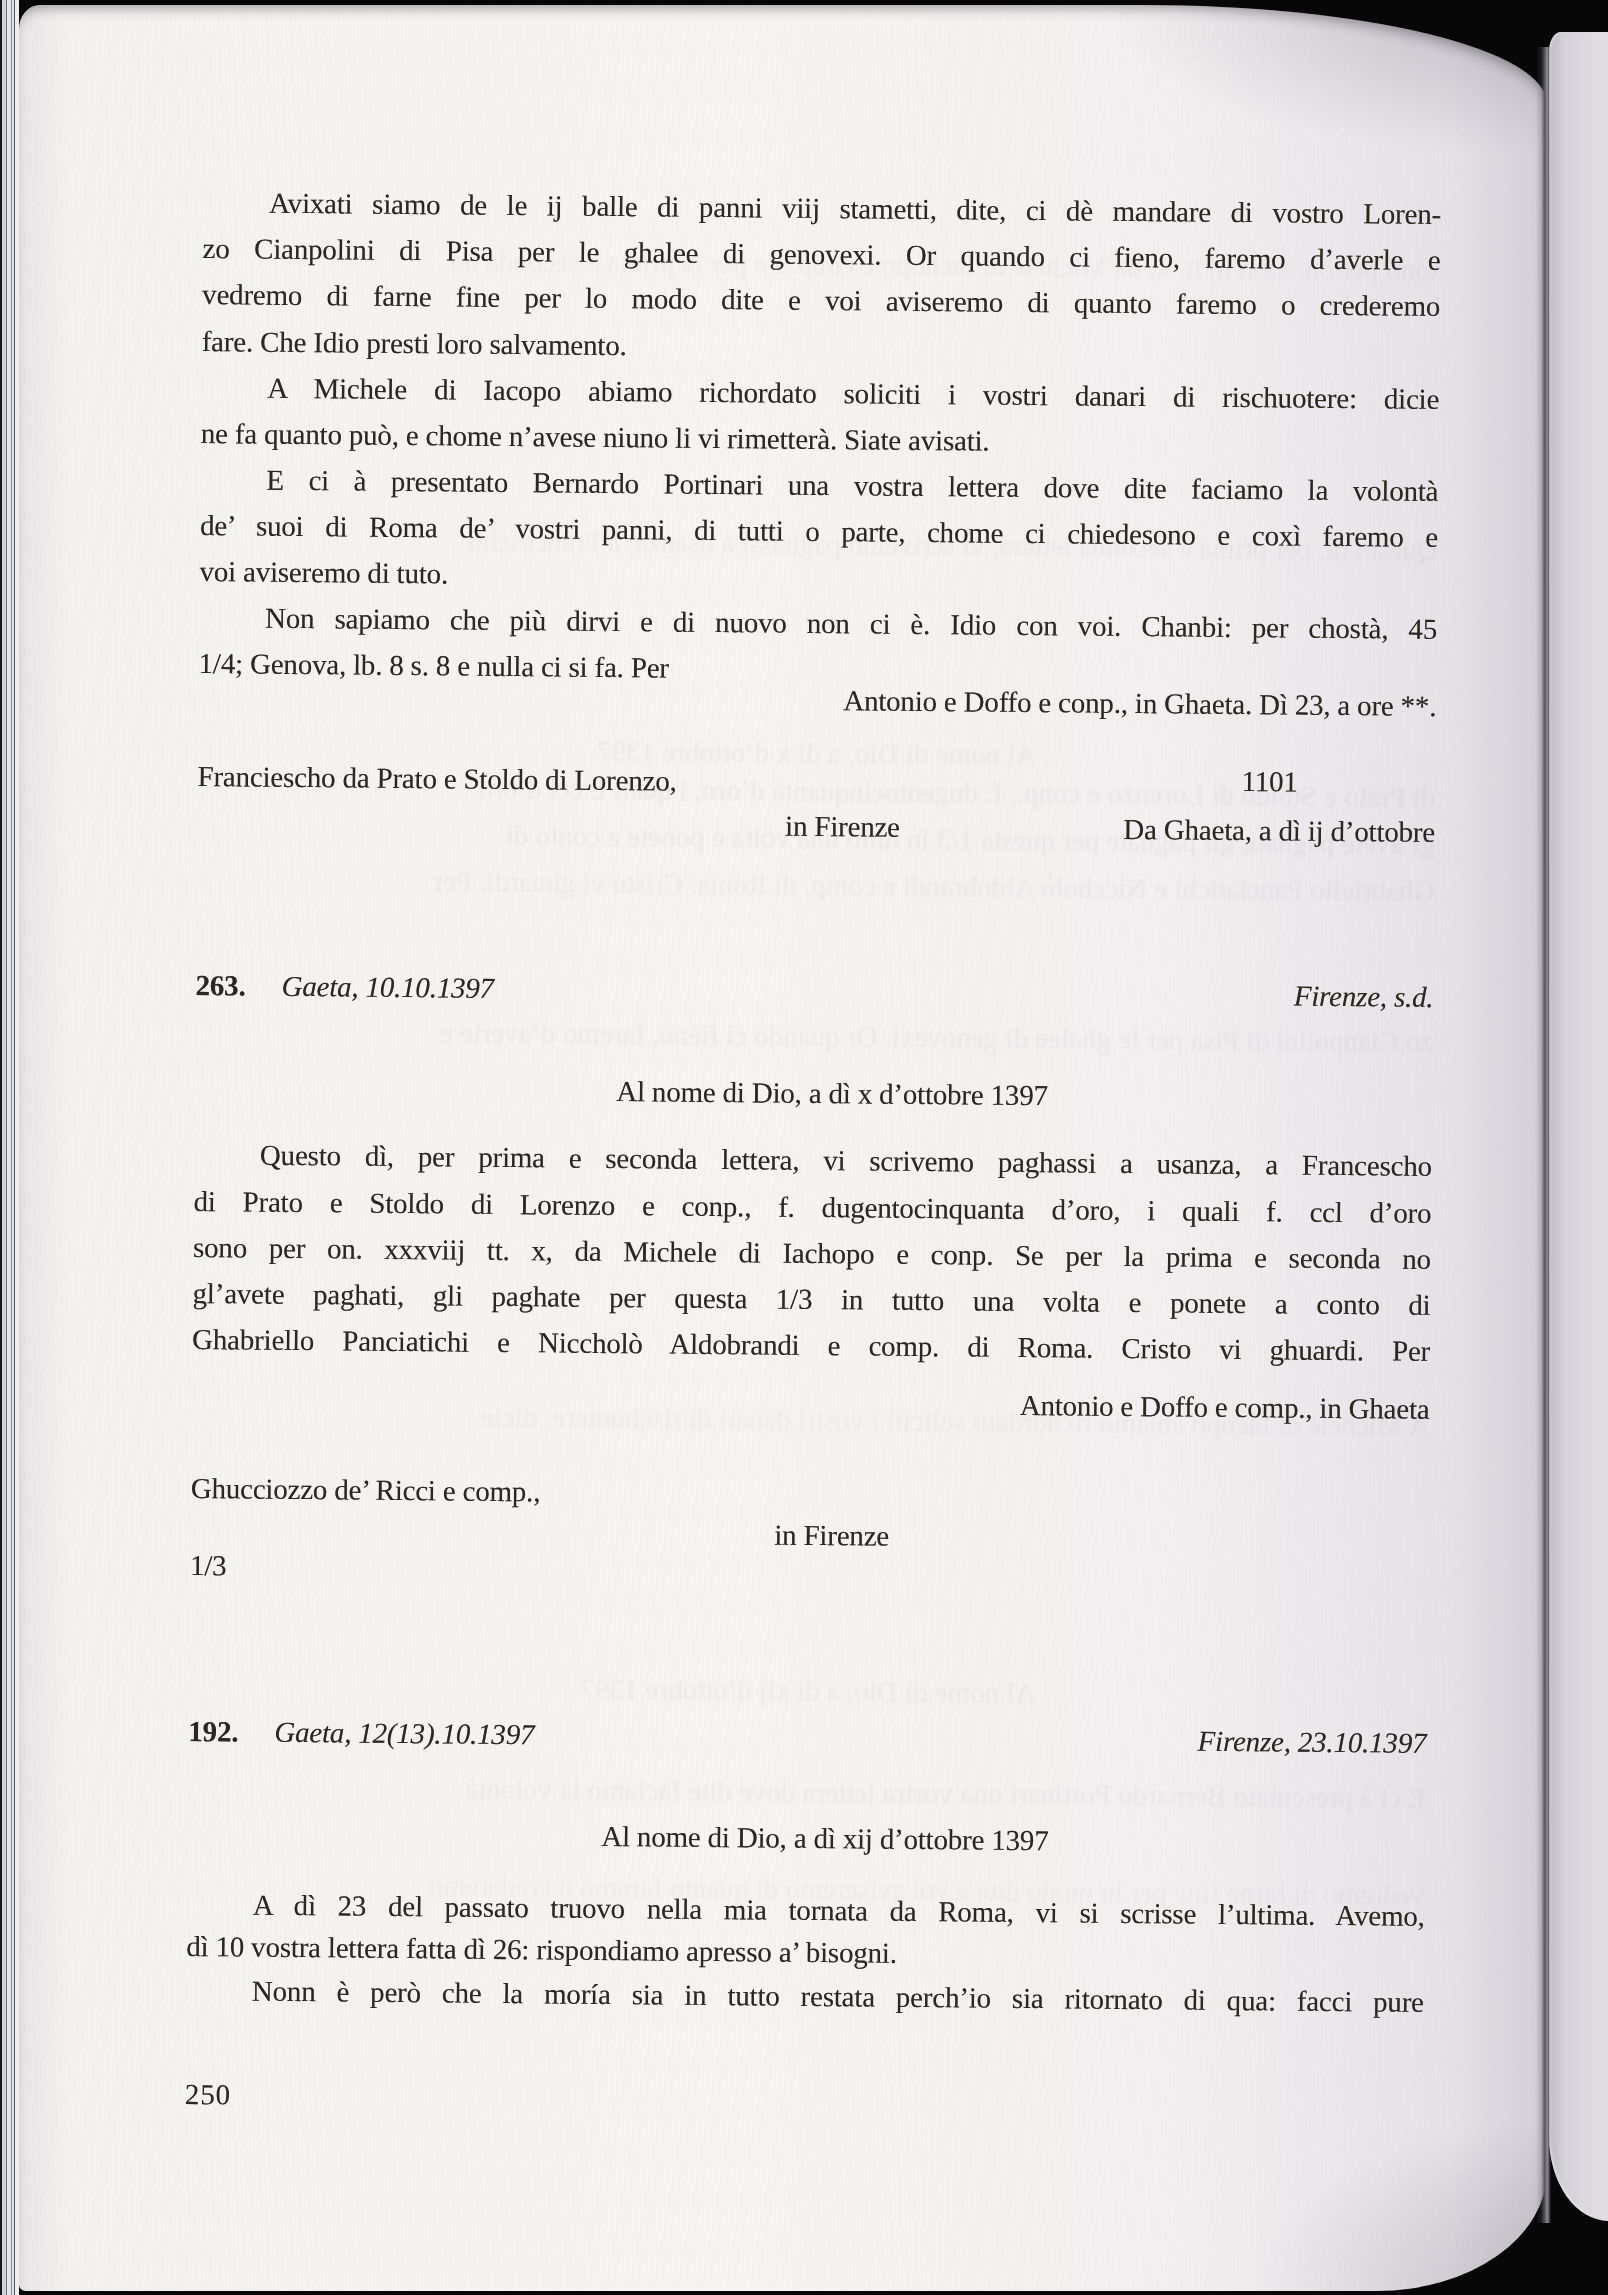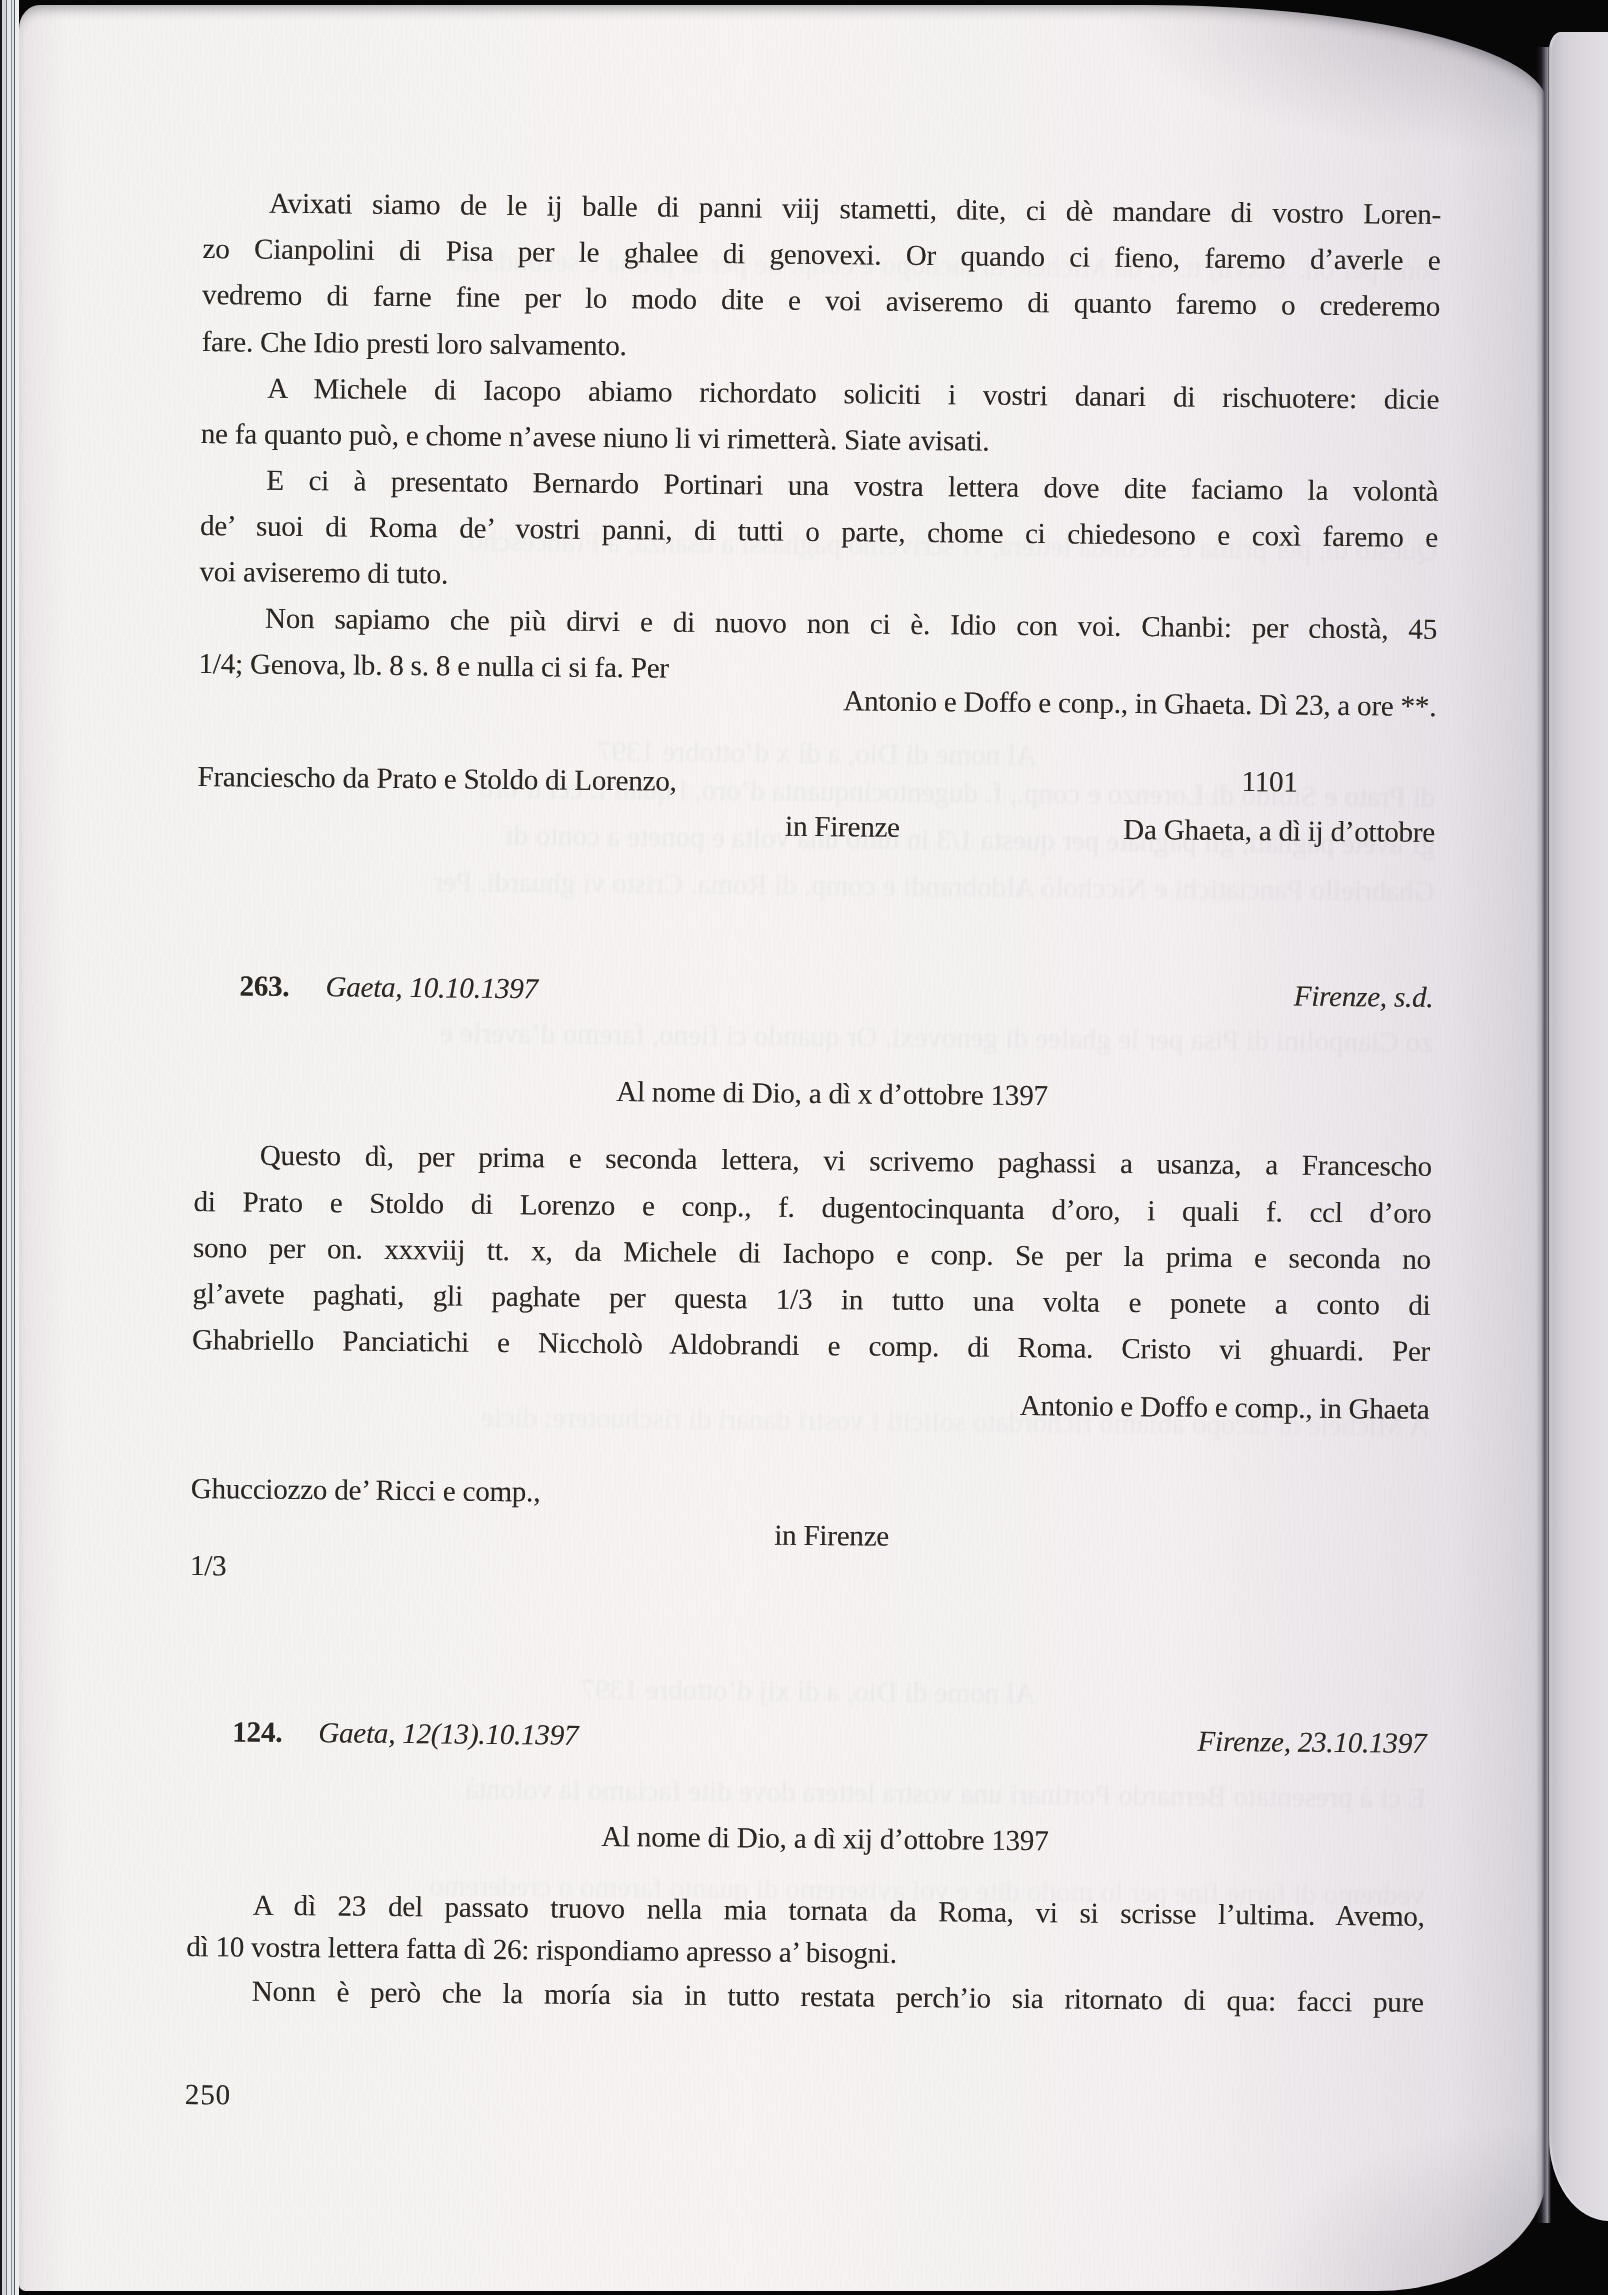--- a/index.html
+++ b/index.html
@@ -42,21 +42,21 @@
   
   .text-layer{position:absolute;left:183px;top:0;width:1238px;height:2295px;z-index:5;
     transform:rotate(.55deg);transform-origin:0 2295px;}
   .ln{position:absolute;left:0;width:100%;font-size:29px;line-height:1.25;color:#2b2722;
     letter-spacing:-0.2px;text-shadow:0 0 0.6px rgba(41,37,31,.45);}
   .j{text-align:justify;text-align-last:justify;}
   .ind{text-indent:66px;}
   .right{text-align:right;}
   .cen{text-align:center;padding-left:37px;box-sizing:border-box;}
   .it{font-style:italic;}
-  .num{font-weight:bold;display:inline-block;margin-right:36px;margin-left:44px;}
+  .num{font-weight:bold;display:inline-block;margin-right:36px;}
   .recv{position:absolute;right:0;font-style:italic;}
   .year{position:absolute;left:1044px;top:-4.8px;}
   .place1{position:absolute;left:588px;}
   .place2{position:absolute;left:584px;}
   .dateline{position:absolute;right:0;}
   .pagenum{font-size:29px;letter-spacing:0.8px;}
 
   
   .ghost-layer{position:absolute;left:183px;top:0;width:1238px;height:2295px;z-index:4;
     transform:rotate(.55deg);transform-origin:0 2295px;pointer-events:none;}
@@ -121,21 +121,21 @@
     <div class="ln j" style="top:1275px">gl’avete paghati, gli paghate per questa 1/3 in tutto una volta e ponete a conto di</div>
     <div class="ln j" style="top:1321px">Ghabriello Panciatichi e Niccholò Aldobrandi e comp. di Roma. Cristo vi ghuardi. Per</div>
     <div class="ln right" style="top:1379px">Antonio e Doffo e comp., in Ghaeta</div>
     <div class="ln" style="top:1470px">Ghucciozzo de’ Ricci e comp.,</div>
     <div class="ln" style="top:1511px">
       <span class="place2">in Firenze</span>
     </div>
     <div class="ln" style="top:1547px">1/3</div>
 
     <div class="ln" style="top:1713px">
-      <span class="num">124.</span><span class="it">Gaeta, 12(13).10.1397</span>
+      <span class="num">192.</span><span class="it">Gaeta, 12(13).10.1397</span>
       <span class="recv">Firenze, 23.10.1397</span>
     </div>
     <div class="ln cen" style="top:1814px">Al nome di Dio, a dì xij d’ottobre 1397</div>
     <div class="ln j ind" style="top:1886px">A dì 23 del passato truovo nella mia tornata da Roma, vi si scrisse l’ultima. Avemo,</div>
     <div class="ln" style="top:1928px">dì 10 vostra lettera fatta dì 26: rispondiamo apresso a’ bisogni.</div>
     <div class="ln j ind" style="top:1972px">Nonn è però che la moría sia in tutto restata perch’io sia ritornato di qua: facci pure</div>
 
     <div class="ln pagenum" style="top:2076px">250</div>
   </div>
 </div>

